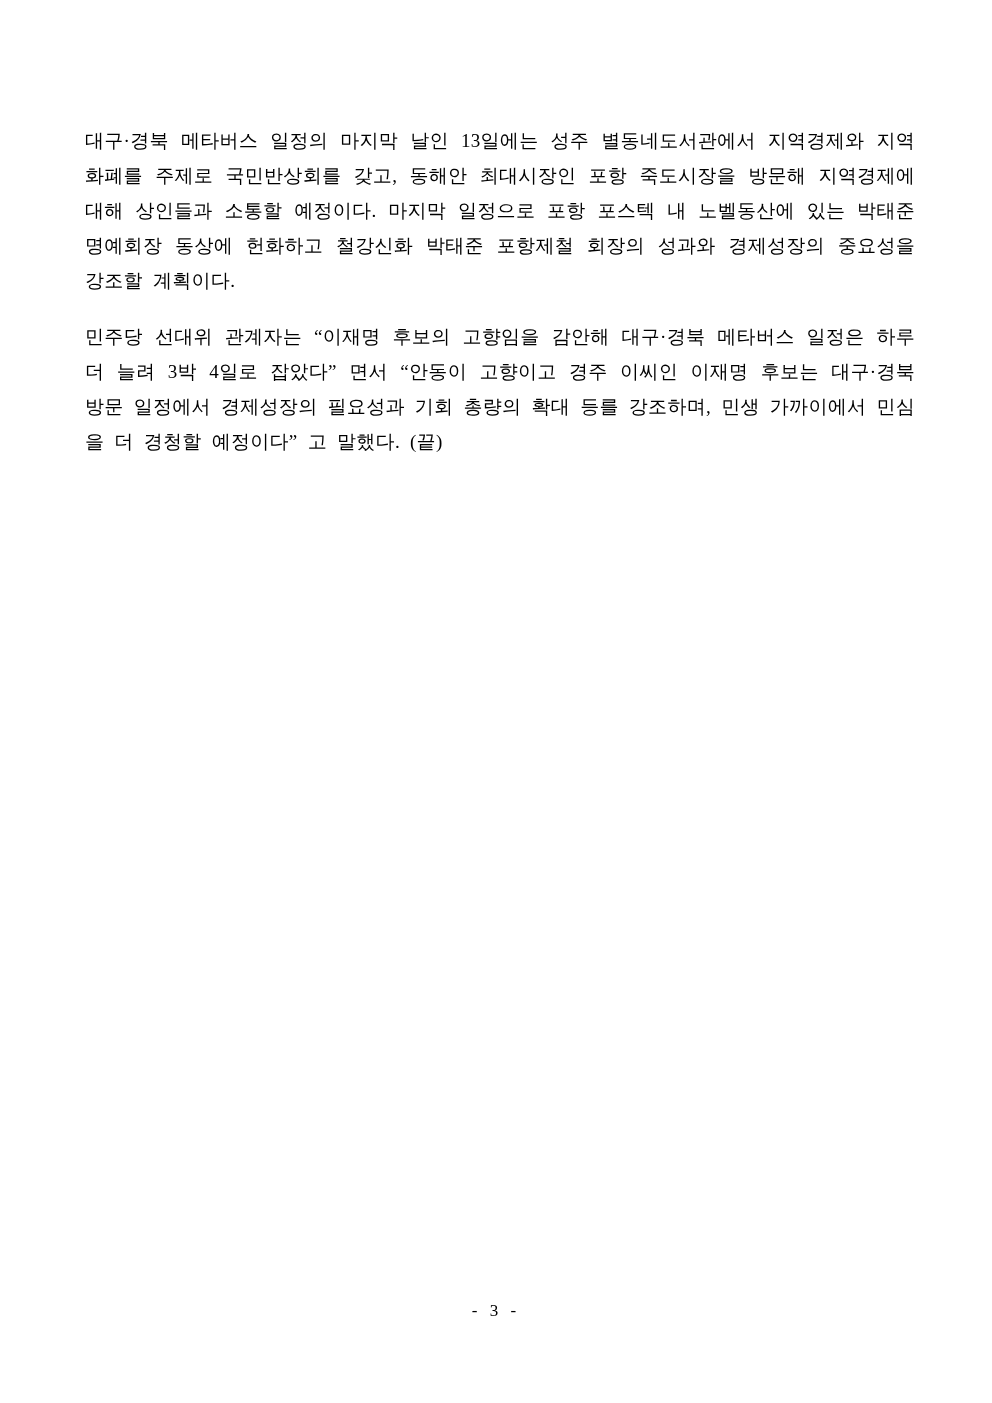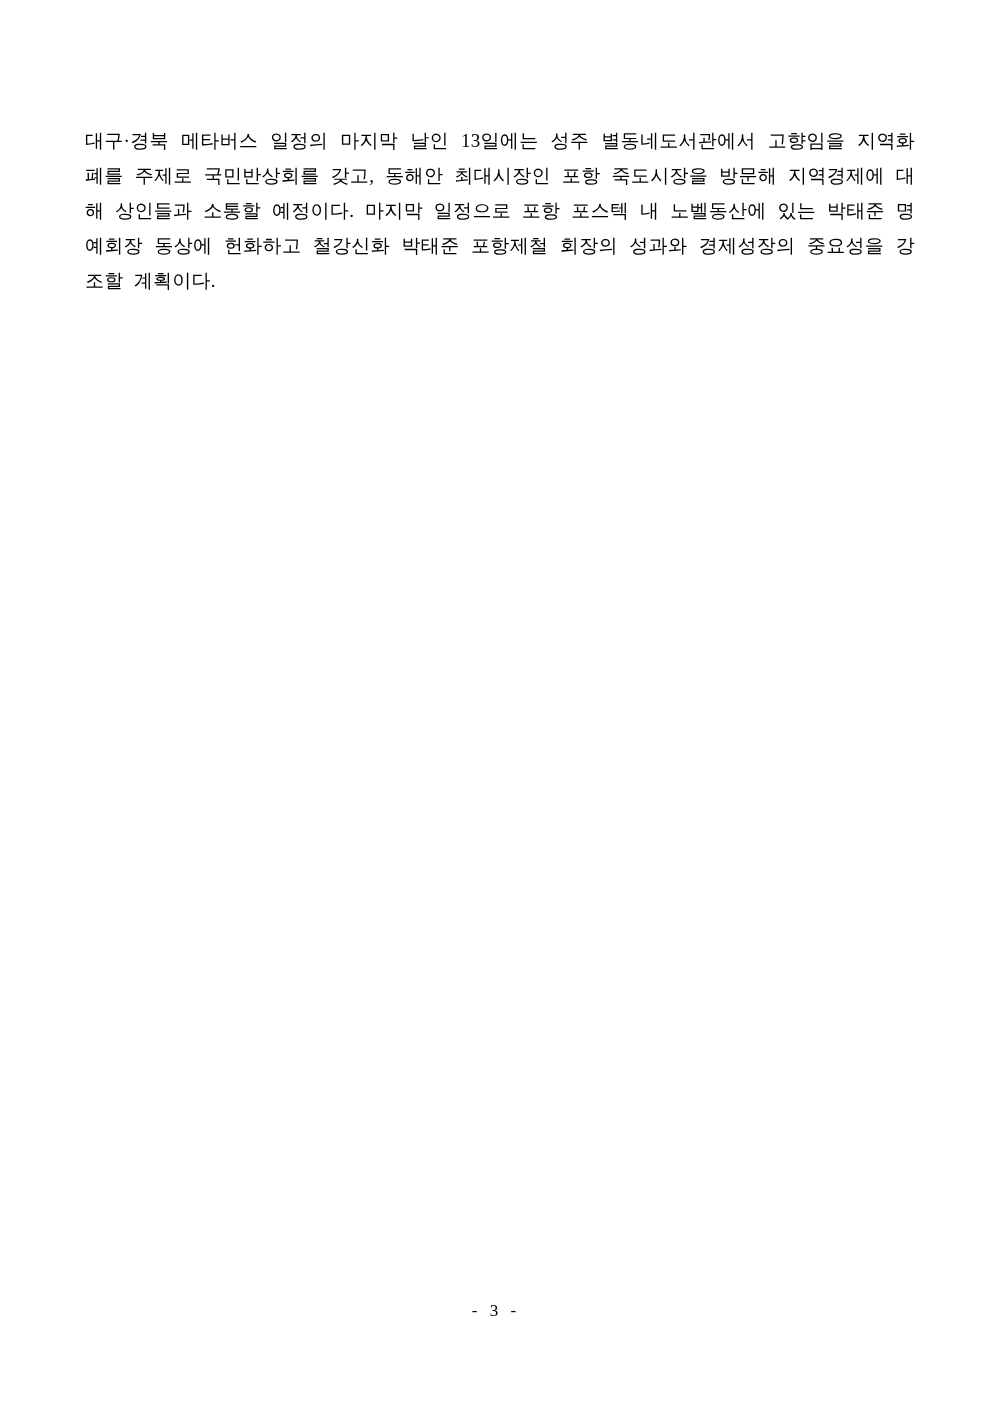--- a/index.html
+++ b/index.html
@@ -44,16 +44,17 @@
     font-size: 17px;
     letter-spacing: 4px;
     color: #000000;
   }
 </style>
 </head>
 <body>
 
 <div class="page">
   <div class="content">
-    <p class="para">대구·경북 메타버스 일정의 마지막 날인 13일에는 성주 별동네도서관에서 고향임을 지역화폐를 주제로 국민반상회를 갖고, 동해안 최대시장인 포항 죽도시장을 방문해 지역경제에 대해 상인들과 소통할 예정이다. 마지막 일정으로 포항 포스텍 내 노벨동산에 있는 박태준 명예회장 동상에 헌화하고 철강신화 박태준 포항제철 회장의 성과와 경제성장의 중요성을 강조할 계획이다.</p>
+    <p class="para">대구·경북 메타버스 일정의 마지막 날인 13일에는 성주 별동네도서관에서 지역경제와 지역화폐를 주제로 국민반상회를 갖고, 동해안 최대시장인 포항 죽도시장을 방문해 지역경제에 대해 상인들과 소통할 예정이다. 마지막 일정으로 포항 포스텍 내 노벨동산에 있는 박태준 명예회장 동상에 헌화하고 철강신화 박태준 포항제철 회장의 성과와 경제성장의 중요성을 강조할 계획이다.</p>
+    <p class="para">민주당 선대위 관계자는 “이재명 후보의 고향임을 감안해 대구·경북 메타버스 일정은 하루 더 늘려 3박 4일로 잡았다” 면서 “안동이 고향이고 경주 이씨인 이재명 후보는 대구·경북 방문 일정에서 경제성장의 필요성과 기회 총량의 확대 등를 강조하며, 민생 가까이에서 민심을 더 경청할 예정이다” 고 말했다. (끝)</p>
   </div>
   <div class="footer">- 3 -</div>
 </div>
 
 </body></html>

